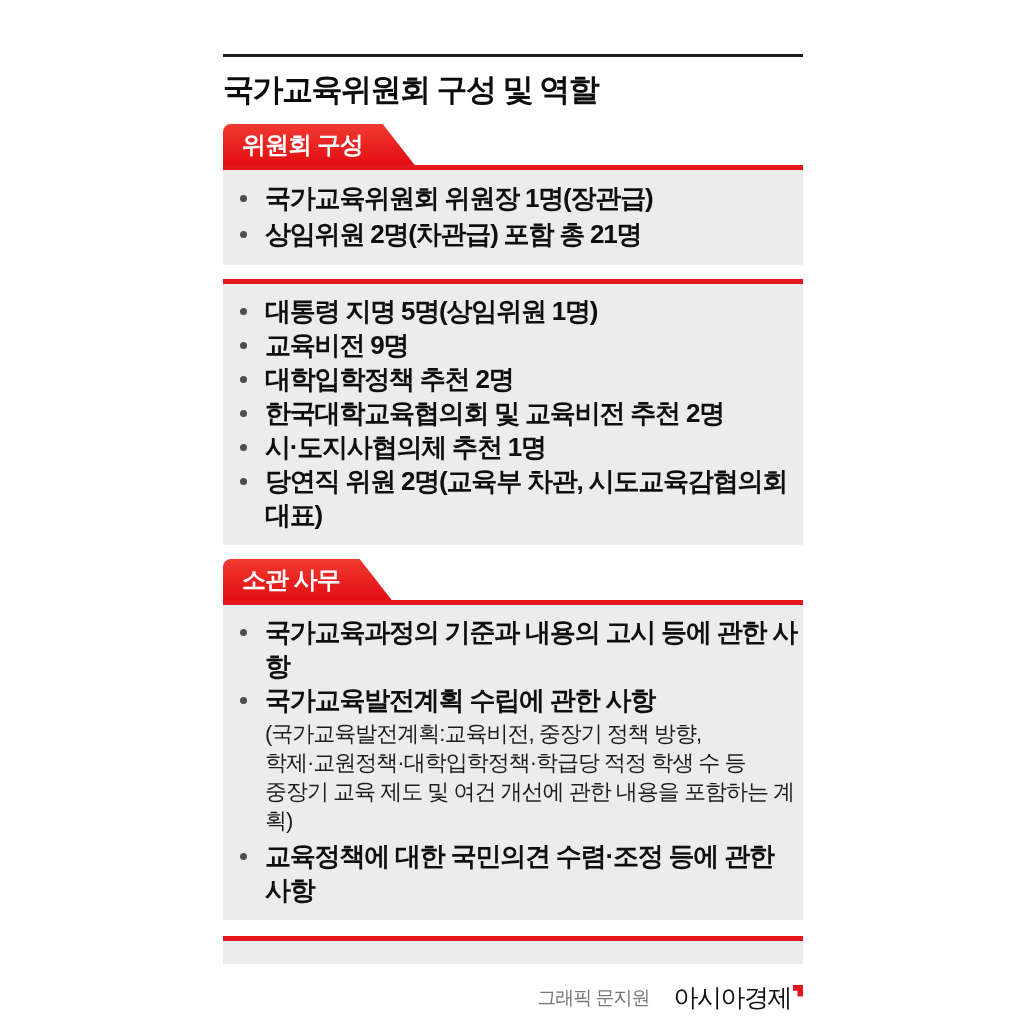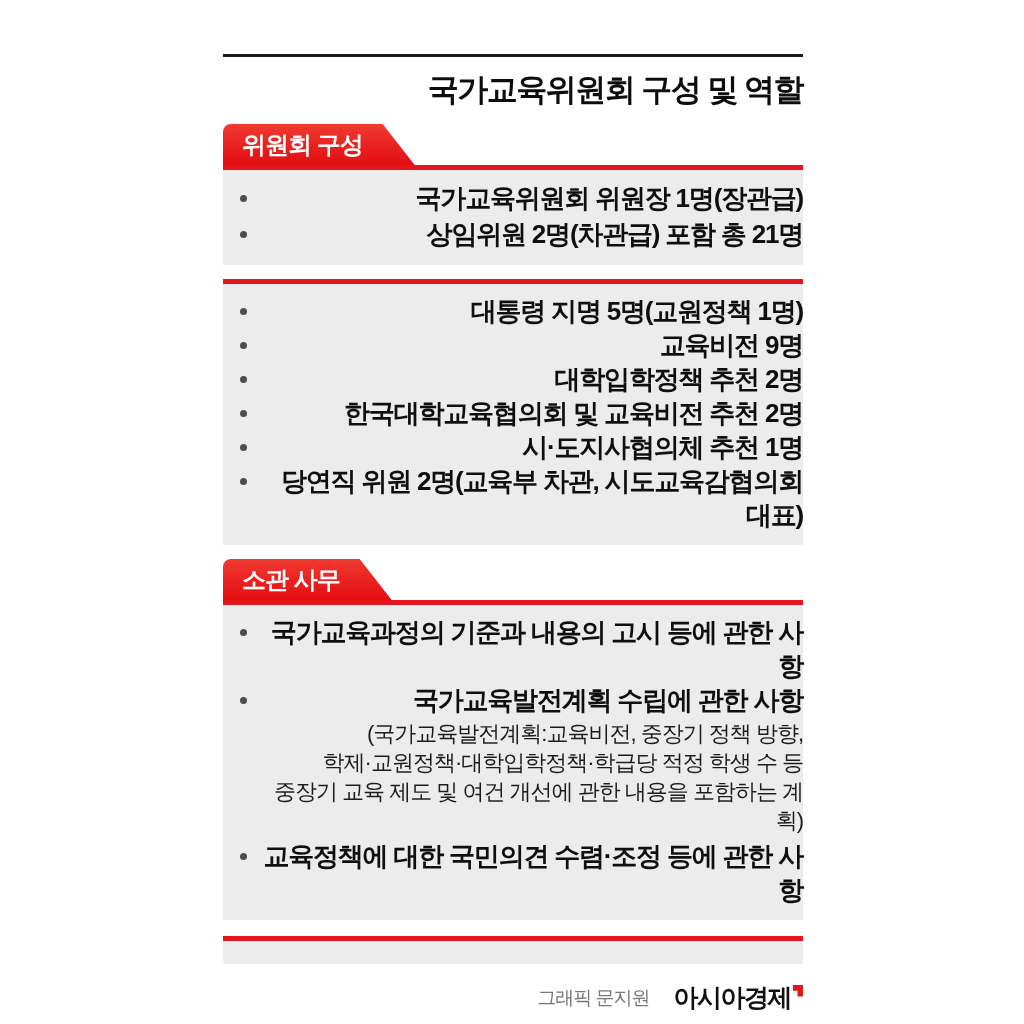--- a/index.html
+++ b/index.html
@@ -1,39 +1,39 @@
 <!DOCTYPE html>
 <html><head>
 <meta charset="utf-8">
 <style>
   html,body{margin:0;padding:0;width:1024px;height:1024px;background:#ffffff;overflow:hidden;
     font-family:"Liberation Sans","DejaVu Sans",sans-serif;color:#0f0f0f;}
-  .canvas{position:relative;width:1024px;height:1024px;text-align:right;}
+  .canvas{position:relative;width:1024px;height:1024px;}
   .content{position:absolute;left:223px;top:0;width:580px;}
   .top-rule{margin-top:54px;height:3px;background:#1a1a1a;}
   h1{margin:13px 0 0 0;font-size:31px;line-height:40px;font-weight:800;letter-spacing:-1.5px;color:#0d0d0d;}
   section{margin-top:14px;}
   section.s4{margin-top:16px;}
   .tab-row{display:flex;height:41px;}
   .tab{background:linear-gradient(180deg,#f03a30 0%,#e30d13 100%);border-radius:8px 0 0 0;
     padding:0 20px 0 19px;display:flex;align-items:center;}
   .tab span{color:#ffffff;font-size:24px;font-weight:700;letter-spacing:-1px;}
   .tab-slant{width:32px;height:41px;background:linear-gradient(180deg,#f03a30 0%,#e30d13 100%);
     clip-path:polygon(0 0,100% 100%,0 100%);}
   .strip{height:5px;background:#e5161b;}
   .panel{background:#ececec;padding:10px 0 13px 0;}
   ul{list-style:none;margin:0;padding:0;}
-  li{position:relative;padding-left:28px;font-size:26px;font-weight:700;letter-spacing:-1.2px;line-height:36px;color:#0f0f0f;}
+  li{position:relative;padding-left:42px;font-size:26px;font-weight:700;letter-spacing:-1.2px;line-height:36px;color:#0f0f0f;}
   .s2 li, .s3 li{line-height:34px;}
   .dot{position:absolute;left:17px;top:15px;width:7px;height:7px;border-radius:50%;background:#4d4d4d;}
   .s2 .dot,.s3 .dot,.s4 .dot{top:14px;}
   .sub{font-size:22px;font-weight:500;letter-spacing:-1px;line-height:29px;color:#1c1c1c;margin:2px 0 4px 0;}
   .credit{position:absolute;top:981px;right:221px;display:flex;align-items:center;}
   .credit-prefix{font-size:19px;color:#777777;letter-spacing:-1px;margin-right:24px;}
-  .credit-brand{font-size:25px;font-weight:700;color:#111111;letter-spacing:-1.5px;}
+  .credit-brand{font-size:25px;font-weight:400;color:#111111;letter-spacing:-1.5px;}
   .brand-mark{display:inline-block;width:10px;height:12px;margin:-14px 0 0 2px;background:#e5161b;
     clip-path:polygon(0 0,100% 0,100% 100%,45% 100%,45% 52%,0 52%);}
 </style>
 </head>
 <body>
 
 <div class="canvas">
   <div class="content">
 
     <div class="top-rule"></div>
@@ -52,21 +52,21 @@
           <li><span class="dot"></span><span>국가교육위원회 위원장 1명(장관급)</span></li>
           <li><span class="dot"></span><span>상임위원 2명(차관급) 포함 총 21명</span></li>
         </ul>
       </div>
     </section>
 
     <section class="s2">
       <div class="strip"></div>
       <div class="panel">
         <ul>
-          <li><span class="dot"></span><span>대통령 지명 5명(교원정책 1명)</span></li>
+          <li><span class="dot"></span><span>대통령 지명 5명(상임위원 1명)</span></li>
           <li><span class="dot"></span><span>교육비전 9명</span></li>
           <li><span class="dot"></span><span>대학입학정책 추천 2명</span></li>
           <li><span class="dot"></span><span>한국대학교육협의회 및 교육비전 추천 2명</span></li>
           <li><span class="dot"></span><span>시·도지사협의체 추천 1명</span></li>
           <li><span class="dot"></span><span>당연직 위원 2명(교육부 차관, 시도교육감협의회 대표)</span></li>
         </ul>
       </div>
     </section>
 
     <section class="s3">

